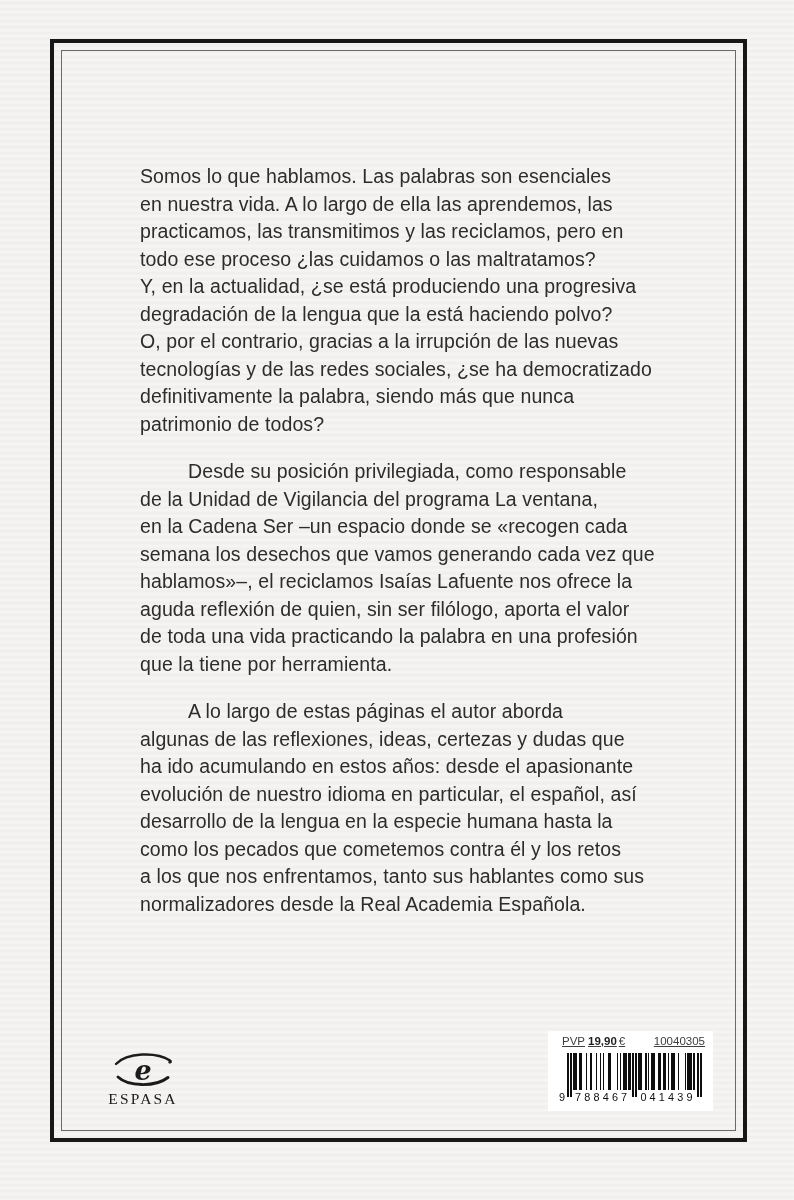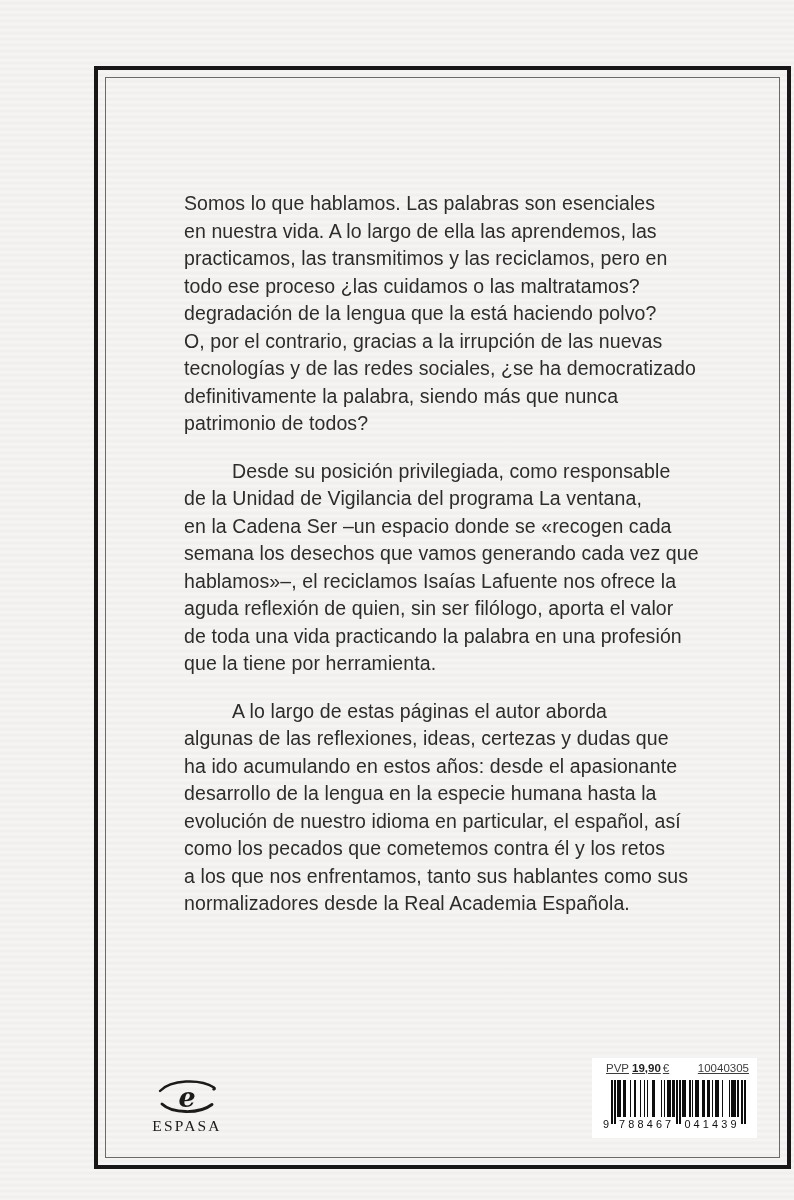--- a/index.html
+++ b/index.html
@@ -19,25 +19,24 @@
       180deg,
       rgba(255,255,255,0.35) 0px,
       rgba(0,0,0,0.012) 3px,
       rgba(255,255,255,0.3) 6px
     );
     overflow: hidden;
   }
   .frame-outer {
     position: absolute;
     left: 50px;
-    top: 66px;
+    top: 39px;
     width: 689px;
     height: 1095px;
     border: 4px solid #171717;
-    margin-left: 44px;
   }
   .frame-inner {
     position: absolute;
     left: 7px;
     top: 7px;
     right: 7px;
     bottom: 7px;
     border: 1px solid #6a6a68;
   }
   
@@ -112,42 +111,43 @@
 <div class="page">
   <div class="frame-outer">
     <div class="frame-inner">
 
       <div id="text-block">
           <div class="para">
             <div class="line"><span>Somos lo que hablamos. Las palabras son esenciales</span></div>
             <div class="line"><span>en nuestra vida. A lo largo de ella las aprendemos, las</span></div>
             <div class="line"><span>practicamos, las transmitimos y las reciclamos, pero en</span></div>
             <div class="line"><span>todo ese proceso ¿las cuidamos o las maltratamos?</span></div>
+            <div class="line"><span>Y, en la actualidad, ¿se está produciendo una progresiva</span></div>
             <div class="line"><span>degradación de la lengua que la está haciendo polvo?</span></div>
             <div class="line"><span>O, por el contrario, gracias a la irrupción de las nuevas</span></div>
             <div class="line"><span>tecnologías y de las redes sociales, ¿se ha democratizado</span></div>
             <div class="line"><span>definitivamente la palabra, siendo más que nunca</span></div>
             <div class="line"><span>patrimonio de todos?</span></div>
           </div>
           <div class="para indent">
             <div class="line"><span>Desde su posición privilegiada, como responsable</span></div>
             <div class="line"><span>de la Unidad de Vigilancia del programa </span><span class="it">La ventana,</span></div>
             <div class="line"><span>en la Cadena Ser –un espacio donde se «recogen cada</span></div>
             <div class="line"><span>semana los desechos que vamos generando cada vez que</span></div>
             <div class="line"><span>hablamos»–, el reciclamos Isaías Lafuente nos ofrece la</span></div>
             <div class="line"><span>aguda reflexión de quien, sin ser filólogo, aporta el valor</span></div>
             <div class="line"><span>de toda una vida practicando la palabra en una profesión</span></div>
             <div class="line"><span>que la tiene por herramienta.</span></div>
           </div>
           <div class="para indent">
             <div class="line"><span>A lo largo de estas páginas el autor aborda</span></div>
             <div class="line"><span>algunas de las reflexiones, ideas, certezas y dudas que</span></div>
             <div class="line"><span>ha ido acumulando en estos años: desde el apasionante</span></div>
+            <div class="line"><span>evolución de nuestro idioma en particular, el español, así</span></div>
             <div class="line"><span>desarrollo de la lengua en la especie humana hasta la</span></div>
-            <div class="line"><span>evolución de nuestro idioma en particular, el español, así</span></div>
             <div class="line"><span>como los pecados que cometemos contra él y los retos</span></div>
             <div class="line"><span>a los que nos enfrentamos, tanto sus hablantes como sus</span></div>
             <div class="line"><span>normalizadores desde la Real Academia Española.</span></div>
           </div>
         </div>
 
       <div class="publisher">
         <svg class="eye" width="64" height="38" viewBox="0 0 64 38">
           <path d="M 5 13 C 16 1.5, 45 0.5, 59 9.5 C 60 10.2, 60 11.5, 58.5 11.2" fill="none" stroke="#1b1b1b" stroke-width="2.4" stroke-linecap="round"></path>
           <path d="M 7 26 C 17 35.5, 44 36.5, 57 26.5" fill="none" stroke="#1b1b1b" stroke-width="2.9" stroke-linecap="round"></path>

